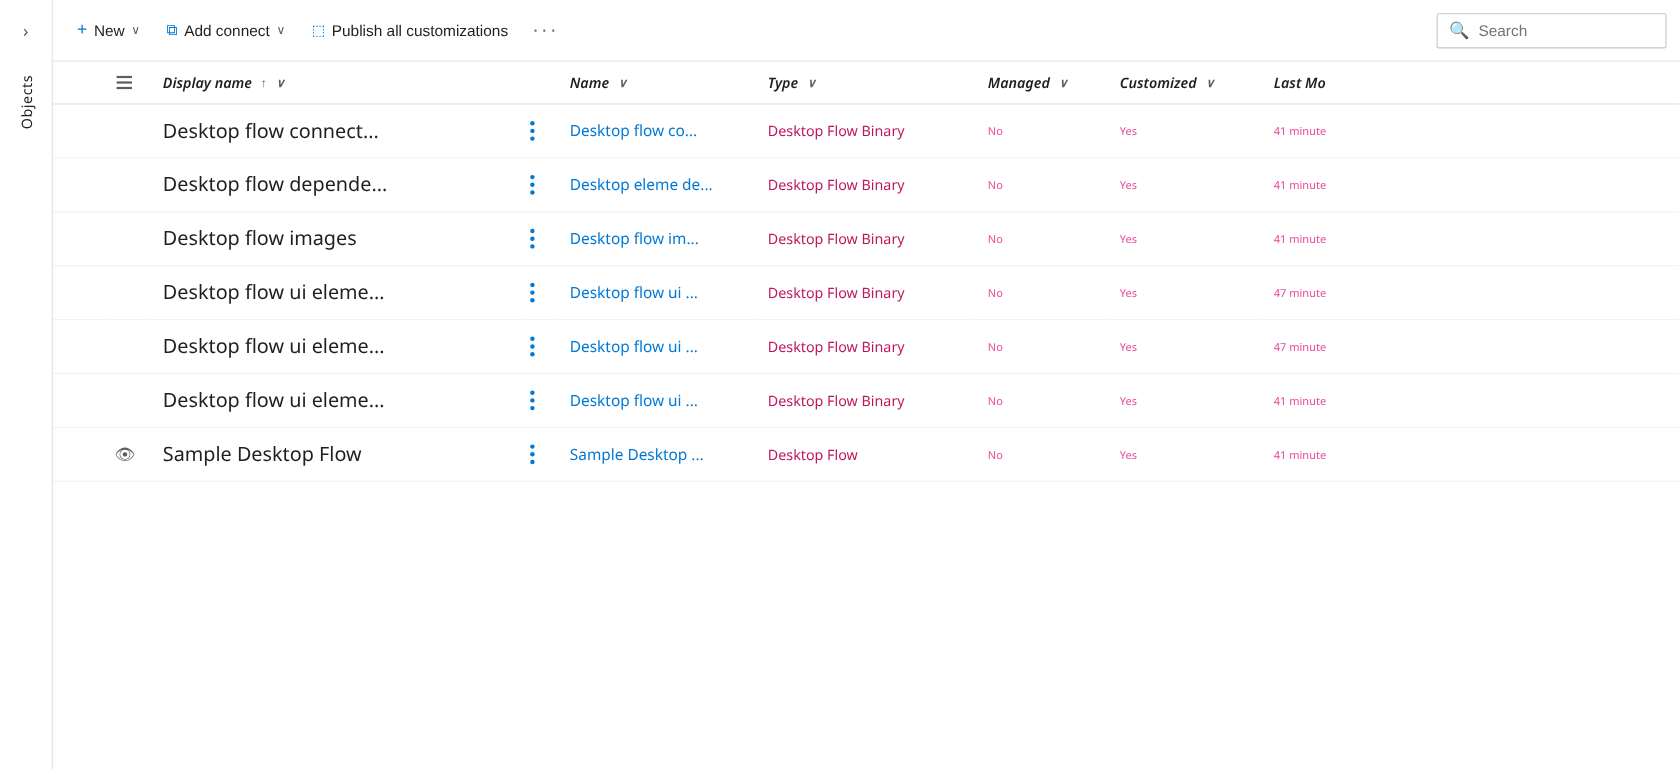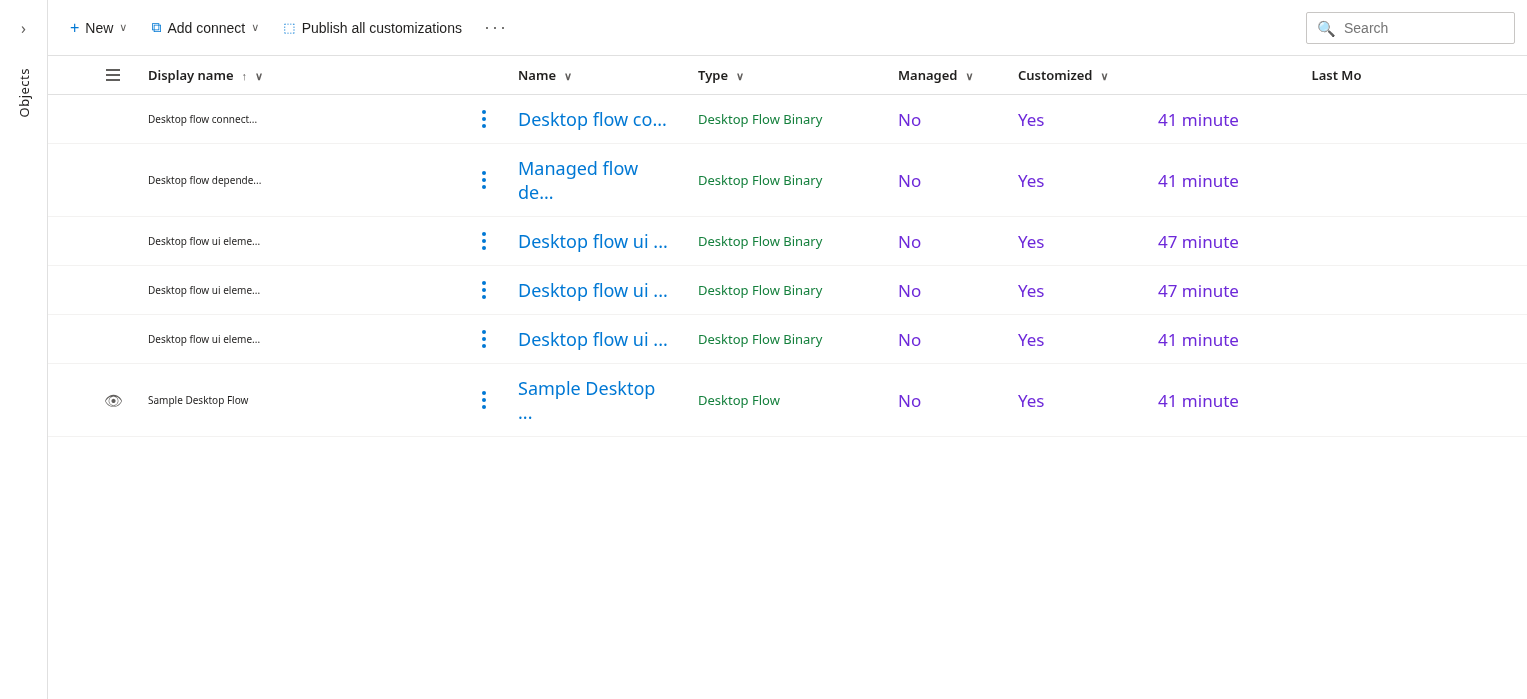--- a/index.html
+++ b/index.html
@@ -151,26 +151,27 @@
       border-collapse: collapse;
     }
 
     thead tr {
       border-bottom: 1px solid #e0e0e0;
       background: #fff;
     }
 
     thead th {
       padding: 10px 12px;
-      text-align: center;
+      text-align: left;
       font-weight: 600;
       font-size: 13px;
       color: #201f1e;
       white-space: nowrap;
       user-select: none;
+      font-style: italic;
     }
 
     thead th .sort-icon {
       display: inline-block;
       margin-left: 4px;
       color: #605e5c;
       font-size: 11px;
     }
 
     thead th .col-header {
@@ -221,36 +222,36 @@
     }
 
     tbody td {
       padding: 12px 12px;
       font-size: 14px;
       vertical-align: middle;
     }
 
     .cell-display-name {
       color: #201f1e;
-      font-size: 10px;
+      font-size: 18px;
     }
 
     .cell-name {
       color: #0078d4;
-      font-size: 18px;
+      font-size: 14px;
     }
 
     .cell-type {
-      color: #15803d;
+      color: #be185d;
       font-size: 13px;
     }
 
     .cell-managed, .cell-customized, .cell-last-mod {
-      color: #6d28d9;
-      font-size: 17px;
+      color: #ec4899;
+      font-size: 10px;
     }
 
     .context-menu-btn {
       background: transparent;
       border: none;
       cursor: pointer;
       padding: 4px 6px;
       border-radius: 2px;
       color: #605e5c;
       font-size: 16px;
@@ -403,21 +404,40 @@
               <td class="col-display-name cell-display-name">Desktop flow depende...</td>
               <td class="col-context">
                 <button class="context-menu-btn" title="More options">
     <div class="three-dots">
       <span></span>
                     <span></span>
                     <span></span>
     </div>
   </button>
               </td>
-              <td class="col-name cell-name">Managed flow de...</td>
+              <td class="col-name cell-name">Desktop eleme de...</td>
+              <td class="col-type cell-type">Desktop Flow Binary</td>
+              <td class="col-managed cell-managed">No</td>
+              <td class="col-customized cell-customized">Yes</td>
+              <td class="col-last-mod cell-last-mod">41 minute</td>
+            </tr>
+            <tr>
+              <td class="col-checkbox"></td>
+              <td class="col-list-icon"></td>
+              <td class="col-display-name cell-display-name">Desktop flow images</td>
+              <td class="col-context">
+                <button class="context-menu-btn" title="More options">
+    <div class="three-dots">
+      <span></span>
+                    <span></span>
+                    <span></span>
+    </div>
+  </button>
+              </td>
+              <td class="col-name cell-name">Desktop flow im...</td>
               <td class="col-type cell-type">Desktop Flow Binary</td>
               <td class="col-managed cell-managed">No</td>
               <td class="col-customized cell-customized">Yes</td>
               <td class="col-last-mod cell-last-mod">41 minute</td>
             </tr>
             <tr>
               <td class="col-checkbox"></td>
               <td class="col-list-icon"></td>
               <td class="col-display-name cell-display-name">Desktop flow ui eleme...</td>
               <td class="col-context">

